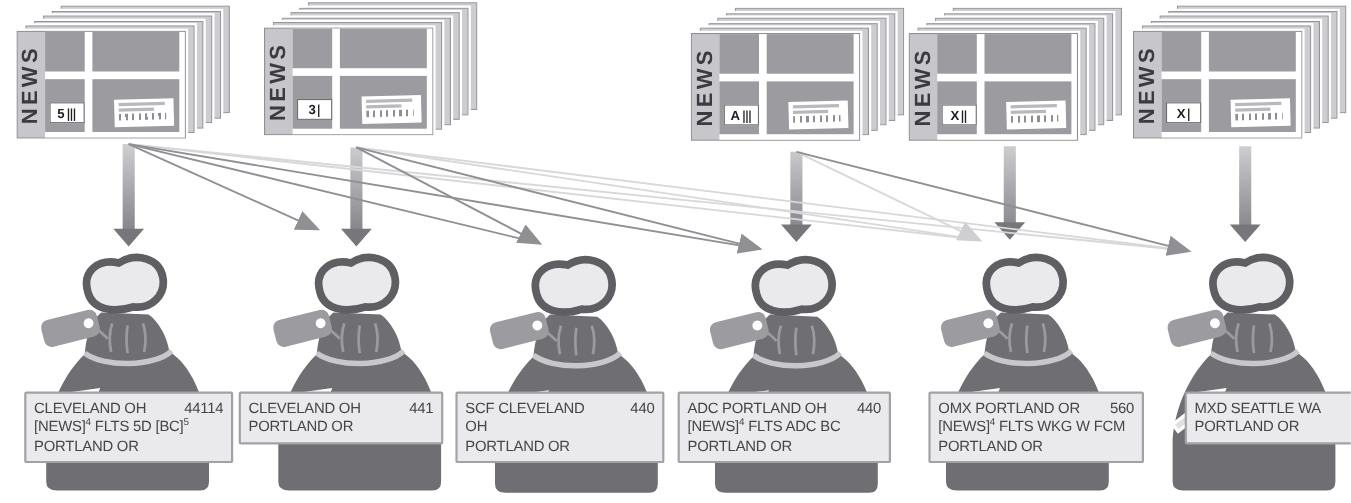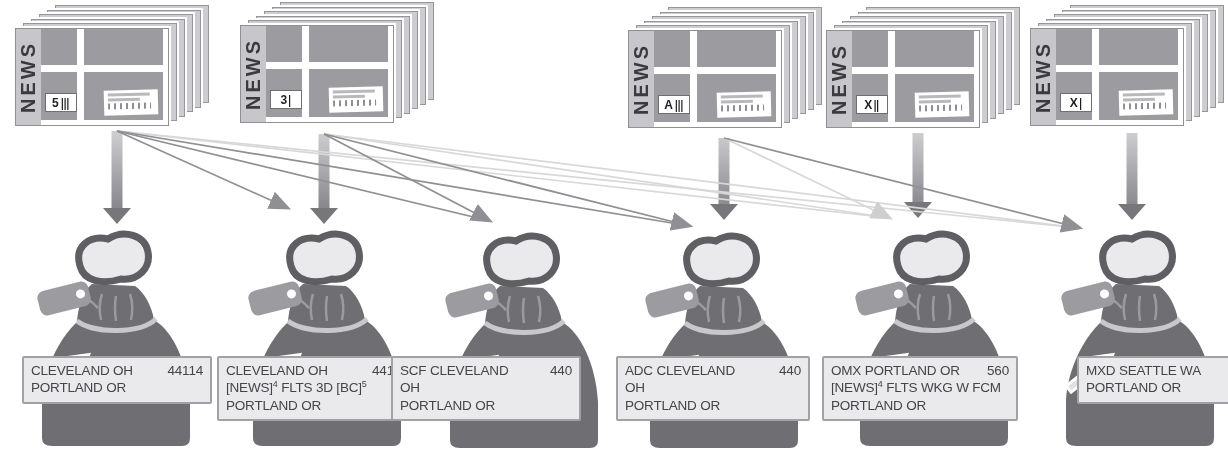--- a/index.html
+++ b/index.html
@@ -243,45 +243,46 @@
     <svg viewBox="0 0 170 220">
         <use href="#sackSym"></use>
       </svg>
   </div>
 
   <div class="slabel" style="left:22px;width:172px">
     <div class="l1">
         <span>CLEVELAND OH</span>
         <span>44114</span>
       </div>
+    <div class="l2"><span>[NEWS]</span><sup>4</sup><span> FLTS 5D [BC]</span><sup>5</sup><span></span></div>
     <div class="l3">PORTLAND OR</div>
   </div>
   <div class="slabel" style="left:217px;width:168px">
     <div class="l1">
         <span>CLEVELAND OH</span>
         <span>441</span>
       </div>
-    <div class="l2"><span>[NEWS]</span><sup>4</sup><span> FLTS 3D [BC]</span><sup>5</sup><span></span></div>
-    <div class="l3">PORTLAND OR</div>
-  </div>
-  <div class="slabel" style="left:391px;width:172px">
+    <div class="l3">PORTLAND OR</div>
+  </div>
+  <div class="slabel" style="left:414px;width:172px">
     <div class="l1">
         <span>SCF CLEVELAND OH</span>
         <span>440</span>
       </div>
     <div class="l3">PORTLAND OR</div>
   </div>
   <div class="slabel" style="left:616px;width:176px">
     <div class="l1">
-        <span>ADC CLEVELAND OH</span>
+        <span>ADC PORTLAND OH</span>
         <span>440</span>
       </div>
-    <div class="l3">PORTLAND OR</div>
-  </div>
-  <div class="slabel" style="left:822px;width:178px">
+    <div class="l2"><span>[NEWS]</span><sup>4</sup><span> FLTS ADC BC</span><sup></sup><span></span></div>
+    <div class="l3">PORTLAND OR</div>
+  </div>
+  <div class="slabel" style="left:844px;width:178px">
     <div class="l1">
         <span>OMX PORTLAND OR</span>
         <span>560</span>
       </div>
     <div class="l2"><span>[NEWS]</span><sup>4</sup><span> FLTS WKG W FCM</span><sup></sup><span></span></div>
     <div class="l3">PORTLAND OR</div>
   </div>
   <div class="slabel" style="left:1077px;width:170px">
     <div class="l1">
         <span>MXD SEATTLE WA</span>

